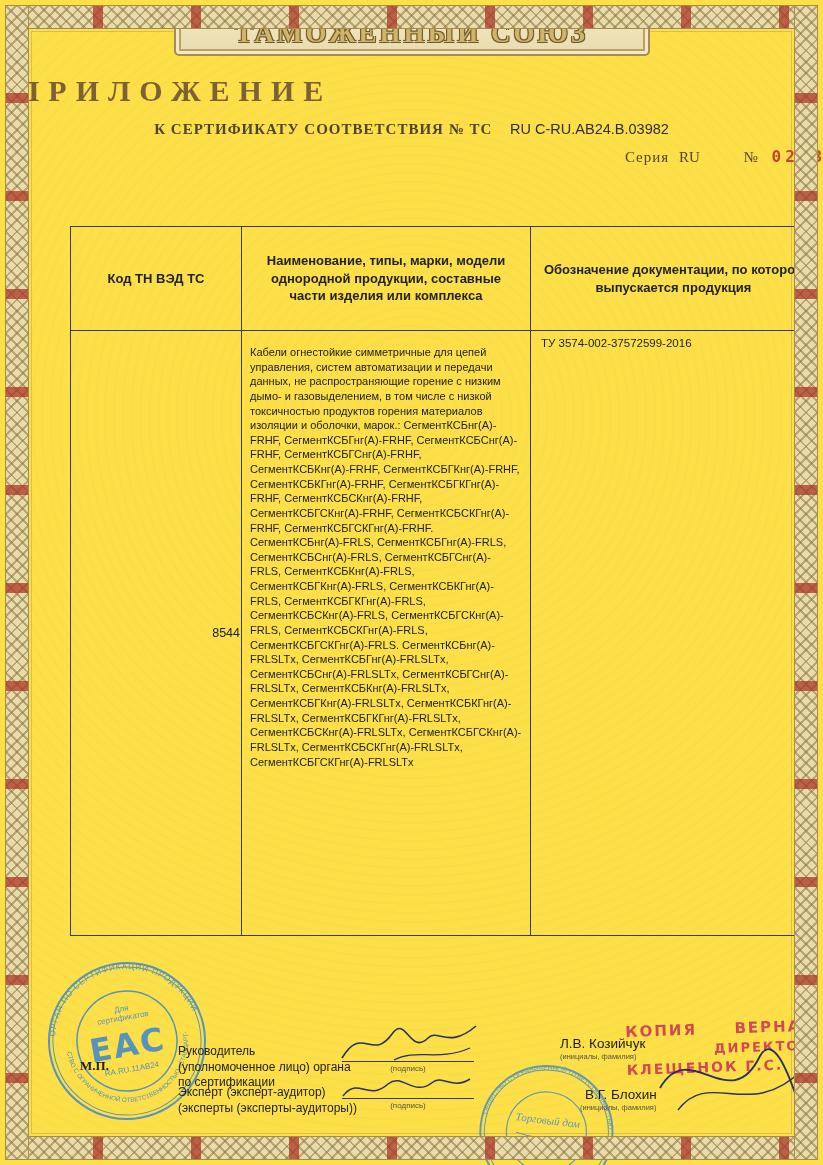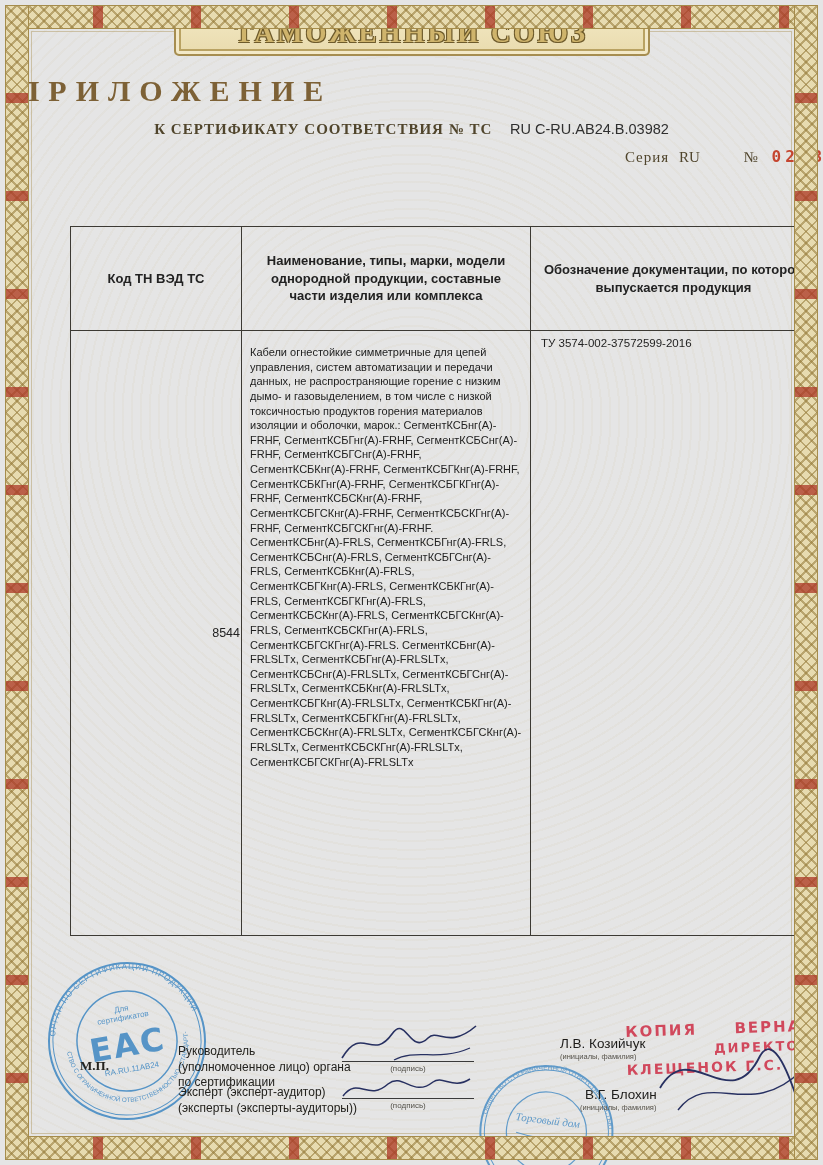--- a/index.html
+++ b/index.html
@@ -1,18 +1,18 @@
 <!DOCTYPE html>
 <html><head>
 <meta charset="utf-8">
 <style>
   html,body{margin:0;padding:0;background:#ffffff;}
   .page{
     position:relative;width:823px;height:1165px;margin:0 auto;
-    background:#e5e5e5;overflow:hidden;
+    background:#fde047;overflow:hidden;
     font-family:"Liberation Serif",serif;color:#2e2a20;
     box-shadow:2px 3px 6px rgba(0,0,0,.35);
   }
   .page::before{
     content:"";position:absolute;inset:30px;pointer-events:none;z-index:0;
     background:repeating-radial-gradient(circle at 50% 35%,rgba(196,174,118,.07) 0 2px,transparent 2px 9px);
   }
   
   .b{position:absolute;z-index:6;background-color:#e7dbb0;
      background-image:

